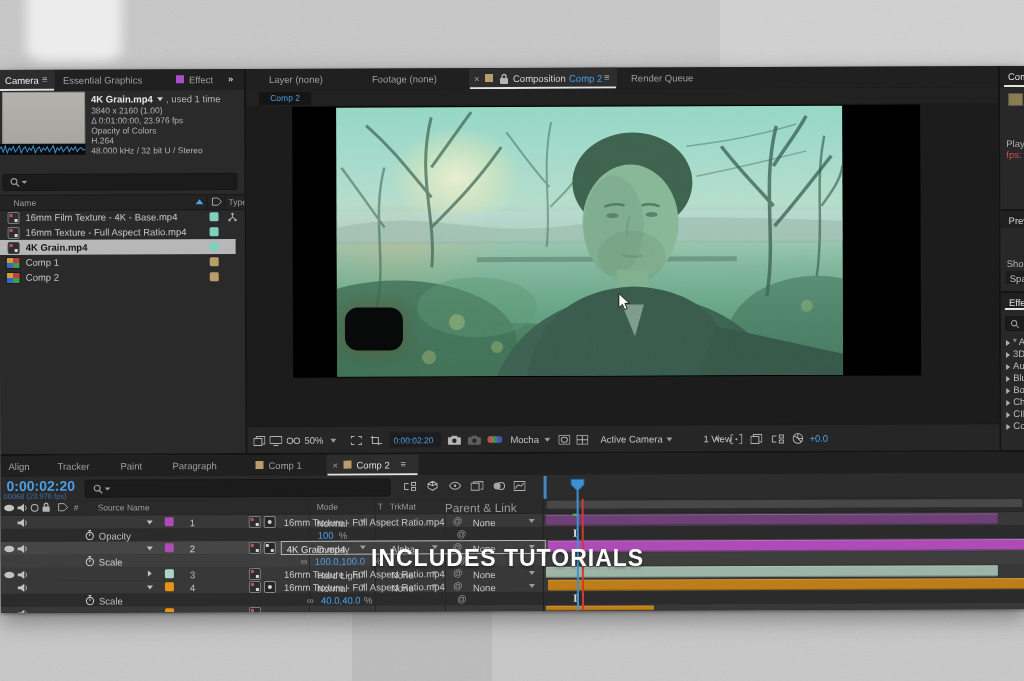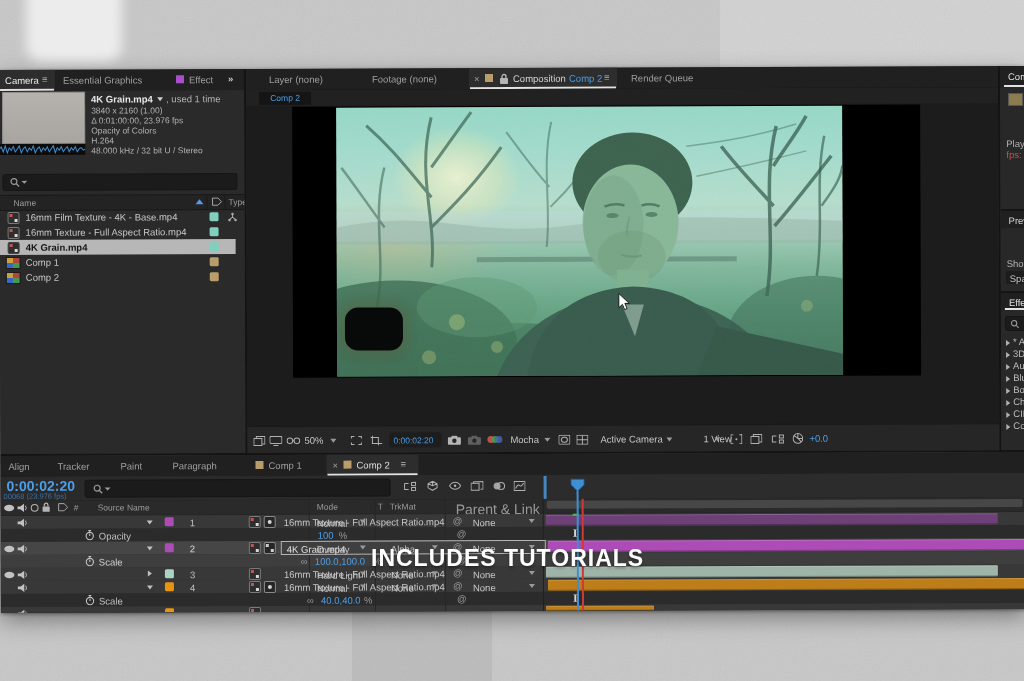--- a/index.html
+++ b/index.html
@@ -496,21 +496,21 @@
           <use href="#i-lock"></use>
         </svg>
       <svg class="sicon" style="left:57px;top:2px;" width="11" height="9">
           <use href="#i-tag"></use>
         </svg>
       <span class="tx" style="left:73px;top:3px;font-size:8.5px;color:#9a9a9a;">#</span>
       <span class="tx" style="left:97px;top:3px;font-size:8.5px;color:#9a9a9a;">Source Name</span>
       <span class="tx" style="left:316px;top:3px;font-size:8.5px;color:#9a9a9a;">Mode</span>
       <span class="tx" style="left:377px;top:3px;font-size:8.5px;color:#9a9a9a;">T</span>
       <span class="tx" style="left:389px;top:3px;font-size:8.5px;color:#9a9a9a;">TrkMat</span>
-      <span class="tx" style="left:455px;top:3px;font-size:14px;color:#9a9a9a;">Parent &amp; Link</span>
+      <span class="tx" style="left:444px;top:3px;font-size:12px;color:#9a9a9a;">Parent &amp; Link</span>
     </div>
     <div class="abs" style="left:546px;top:47px;width:476px;height:8px;background:#474747;border-radius:2px;"></div>
 
     <div class="rowstrip" style="top:60px;height:13px;background:#383838;"></div>
     <div class="rowstrip" style="top:73px;height:13px;background:#2b2b2b;"></div>
     <div class="rowstrip" style="top:86px;height:13px;background:#464646;"></div>
     <div class="rowstrip" style="top:99px;height:13px;background:#3e3e3e;"></div>
     <div class="rowstrip" style="top:112px;height:13px;background:#383838;"></div>
     <div class="rowstrip" style="top:125px;height:13px;background:#383838;"></div>
     <div class="rowstrip" style="top:138px;height:13px;background:#2b2b2b;"></div>

